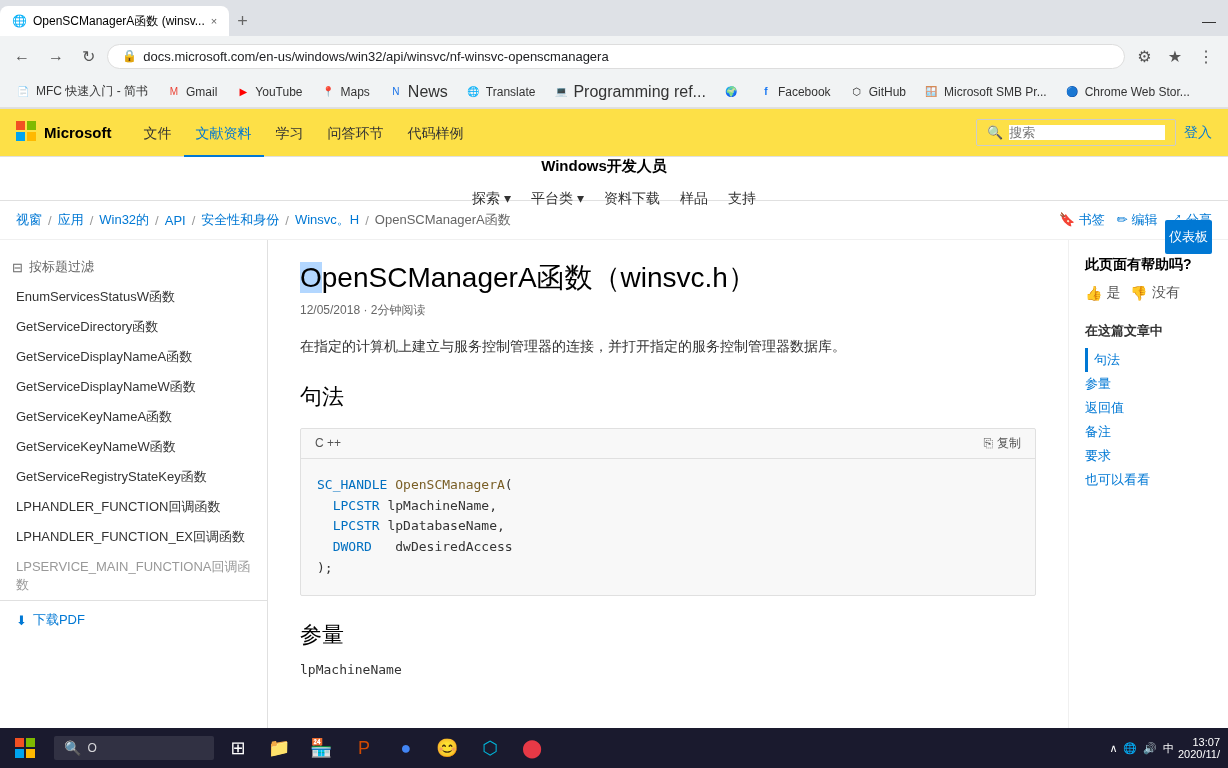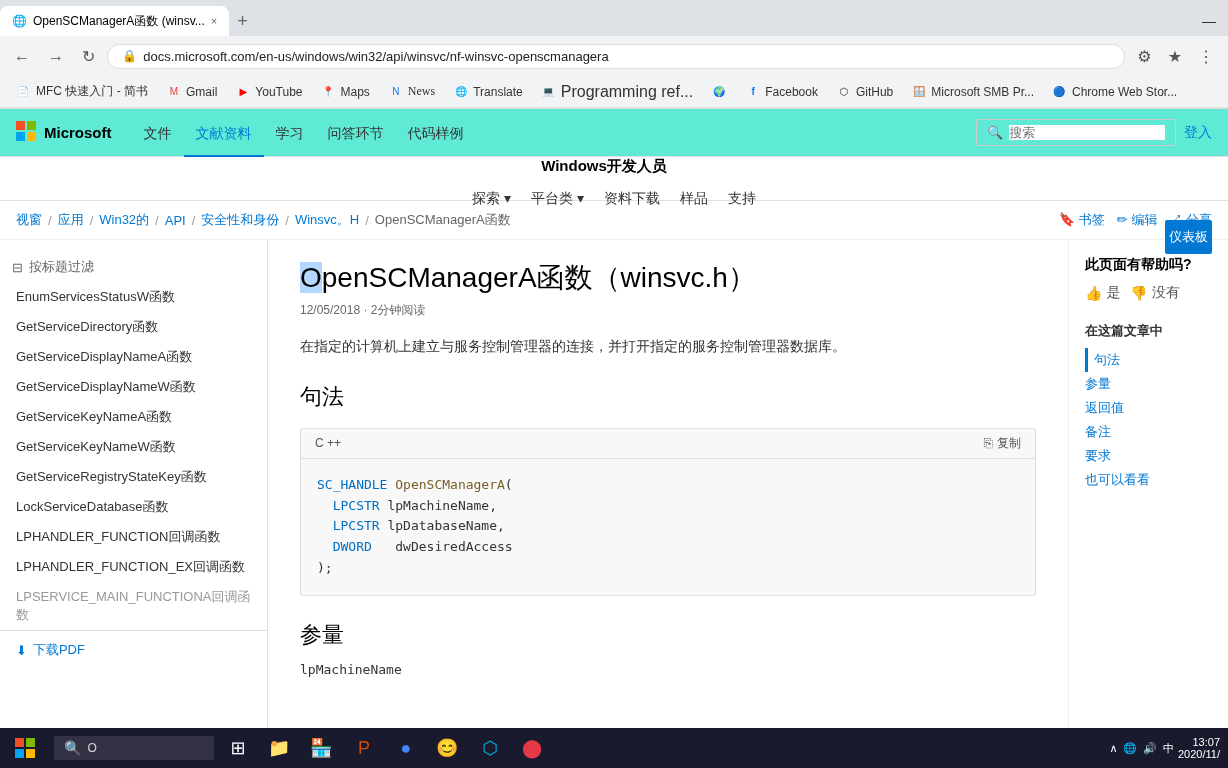--- a/index.html
+++ b/index.html
@@ -21,21 +21,21 @@
     .url-text { color: #202124; font-size: 13px; }
     .browser-actions { display: flex; gap: 4px; align-items: center; }
     .browser-action-btn { background: none; border: none; cursor: pointer; font-size: 16px; color: #555; padding: 4px 6px; }
 
     
     .bookmarks-bar { background: #f1f3f4; border-bottom: 1px solid #e0e0e0; padding: 3px 8px; display: flex; align-items: center; gap: 2px; height: 32px; }
     .bookmark-item { display: flex; align-items: center; gap: 4px; padding: 3px 8px; border-radius: 4px; cursor: pointer; font-size: 12px; color: #333; white-space: nowrap; }
     .bookmark-favicon { width: 16px; height: 16px; font-size: 10px; display: flex; align-items: center; justify-content: center; }
 
     
-    .ms-top-bar { background: #5eead4; border-bottom: 1px solid #e0e0e0; display: flex; align-items: center; padding: 0 16px; height: 48px; }
+    .ms-top-bar { background: #fde047; border-bottom: 1px solid #e0e0e0; display: flex; align-items: center; padding: 0 16px; height: 48px; }
     .ms-logo { display: flex; align-items: center; gap: 8px; font-size: 15px; font-weight: 600; color: #000; margin-right: 20px; }
     .ms-nav { display: flex; gap: 0; }
     .ms-nav-item { padding: 0 12px; height: 48px; line-height: 48px; font-size: 14px; color: #333; cursor: pointer; border-bottom: 2px solid transparent; }
     .ms-nav-item.active { color: #0078d4; border-bottom: 2px solid #0078d4; }
     .ms-search { margin-left: auto; display: flex; align-items: center; gap: 8px; }
     .ms-search-box { border: 1px solid #ccc; border-radius: 2px; padding: 5px 10px; width: 200px; font-size: 13px; display: flex; align-items: center; gap: 6px; }
     .ms-search-input { border: none; outline: none; width: 100%; font-size: 13px; color: #666; }
     .ms-login-btn { color: #0078d4; font-size: 14px; cursor: pointer; white-space: nowrap; }
 
     
@@ -143,21 +143,21 @@
     <div class="bookmark-item">
       <span class="bookmark-favicon" style="color:#ff0000;">▶</span>
       <span style="font-size:12px;">YouTube</span>
     </div>
     <div class="bookmark-item">
       <span class="bookmark-favicon">📍</span>
       <span style="font-size:12px;">Maps</span>
     </div>
     <div class="bookmark-item">
       <span class="bookmark-favicon" style="color:#1a73e8;">N</span>
-      <span style="font-size:12px;font-family:Liberation Serif, serif;">News</span>
+      <span style="font-size:16px;">News</span>
     </div>
     <div class="bookmark-item">
       <span class="bookmark-favicon">🌐</span>
       <span style="font-size:12px;">Translate</span>
     </div>
     <div class="bookmark-item">
       <span class="bookmark-favicon">💻</span>
       <span style="font-size:16px;">Programming ref...</span>
     </div>
     <div class="bookmark-item">
@@ -256,21 +256,20 @@
       <span>⊟</span>
       <span>按标题过滤</span>
     </div>
     <div class="sidebar-item">EnumServicesStatusW函数</div>
     <div class="sidebar-item">GetServiceDirectory函数</div>
     <div class="sidebar-item">GetServiceDisplayNameA函数</div>
     <div class="sidebar-item">GetServiceDisplayNameW函数</div>
     <div class="sidebar-item">GetServiceKeyNameA函数</div>
     <div class="sidebar-item">GetServiceKeyNameW函数</div>
     <div class="sidebar-item">GetServiceRegistryStateKey函数</div>
-    <div class="sidebar-item">LockServiceDatabase函数</div>
     <div class="sidebar-item">LPHANDLER_FUNCTION回调函数</div>
     <div class="sidebar-item">LPHANDLER_FUNCTION_EX回调函数</div>
     <div class="sidebar-item" style="color:#999; word-break:break-all; line-height:1.4;">LPSERVICE_MAIN_FUNCTIONA回调函数</div>
     <div class="sidebar-download">
       <span>⬇</span>
       <span>下载PDF</span>
     </div>
   </div>
 
   <div class="content">

